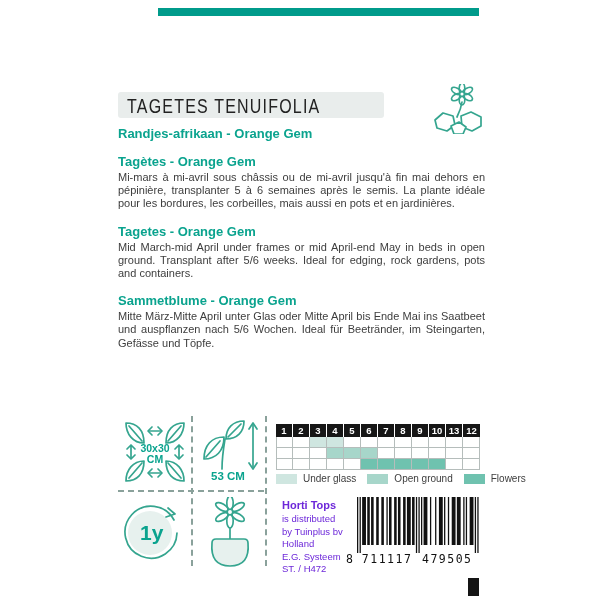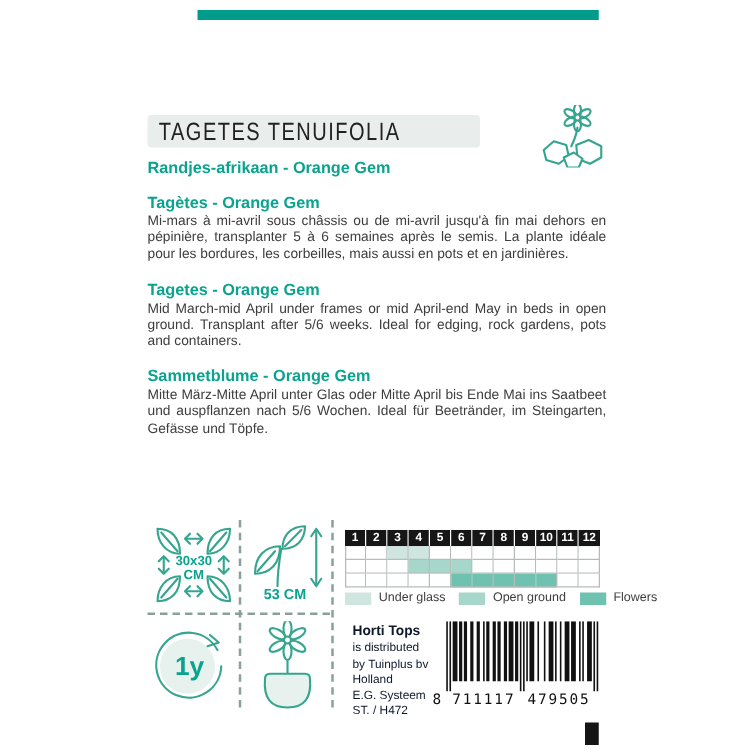--- a/index.html
+++ b/index.html
@@ -28,21 +28,21 @@
                  display:flex;align-items:center;justify-content:center;border-right:1px solid #fff;box-sizing:border-box;}
   .cal-head-cell:last-child{border-right:none;}
   .cal-row{display:flex;}
   .cal-cell{width:17px;height:11px;border-right:1px solid #b5bdbb;border-bottom:1px solid #b5bdbb;
             box-sizing:border-box;background:#fff;}
   .cal-row .cal-cell:first-child{border-left:1px solid #b5bdbb;}
   .legend{position:absolute;left:276px;top:473px;display:flex;align-items:center;}
   .legend-item{display:flex;align-items:center;margin-right:11px;}
   .legend-swatch{width:21px;height:10px;margin-right:6px;}
   .legend-label{font-size:10px;color:#3d3d3d;}
-  .distributor{position:absolute;left:282px;top:499px;color:#0f172a;}
+  .distributor{position:absolute;left:282px;top:499px;color:#6d28d9;}
   .dist-name{font-weight:bold;font-size:11px;margin-bottom:2px;}
   .dist-line{font-size:9.5px;line-height:12.5px;}
   .barcode{position:absolute;left:346px;top:497px;}
   .bc-text{font-family:"DejaVu Sans Mono",monospace;font-size:11.5px;fill:#111;letter-spacing:1.5px;}
   .reg-mark{position:absolute;left:468px;top:578px;width:11px;height:18px;background:#151515;}
   svg .stroke{stroke:#35a58f;stroke-width:1.7;fill:none;stroke-linecap:round;stroke-linejoin:round;}
   svg .fillLight{fill:#e7f1ee;}
   .cycle-text{fill:#0aa38e;font-weight:bold;font-size:21px;font-family:"Liberation Sans",sans-serif;}
 </style>
 </head>
@@ -173,21 +173,21 @@
         <div class="cal-head-cell">1</div>
         <div class="cal-head-cell">2</div>
         <div class="cal-head-cell">3</div>
         <div class="cal-head-cell">4</div>
         <div class="cal-head-cell">5</div>
         <div class="cal-head-cell">6</div>
         <div class="cal-head-cell">7</div>
         <div class="cal-head-cell">8</div>
         <div class="cal-head-cell">9</div>
         <div class="cal-head-cell">10</div>
-        <div class="cal-head-cell">11</div>
+        <div class="cal-head-cell">13</div>
         <div class="cal-head-cell">12</div>
       </div>
     <div id="cal-body">
         <div class="cal-row">
           <div class="cal-cell"></div>
           <div class="cal-cell"></div>
           <div class="cal-cell" style="background: rgb(207, 230, 224);"></div>
           <div class="cal-cell" style="background: rgb(207, 230, 224);"></div>
           <div class="cal-cell"></div>
           <div class="cal-cell"></div>

